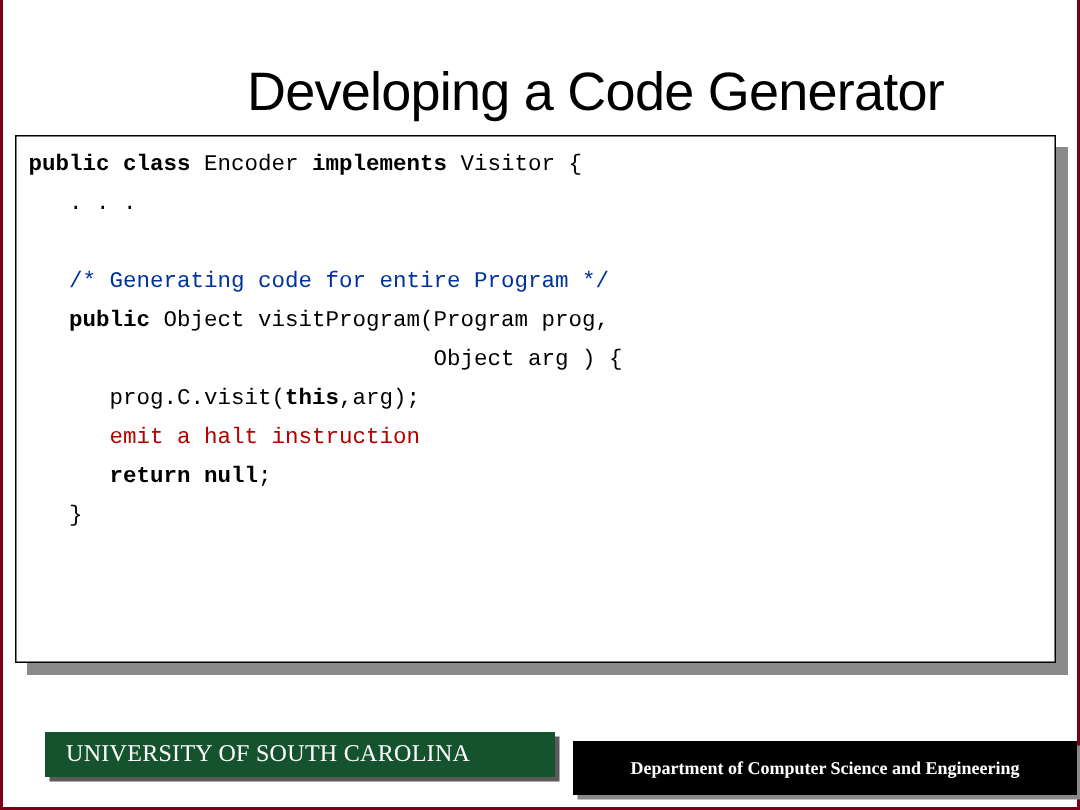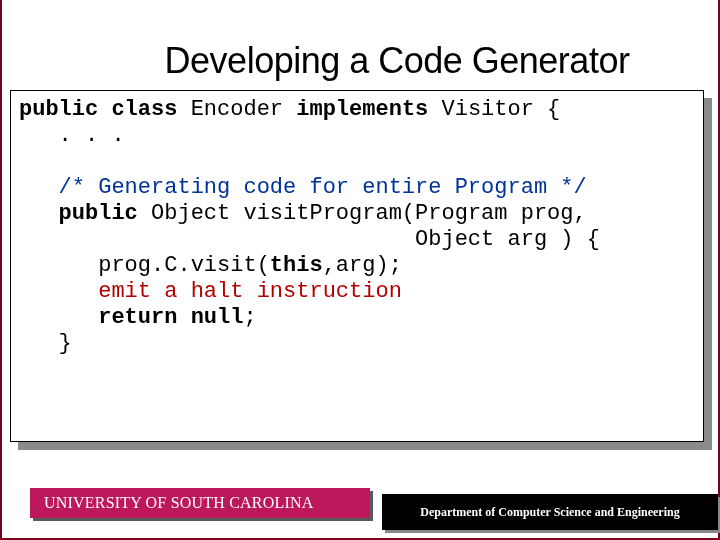--- a/index.html
+++ b/index.html
@@ -72,21 +72,21 @@
   .code-box {
     position: absolute;
     left: 0;
     top: 0;
     width: 694px;
     height: 352px;
     background: #ffffff;
     border: 1.5px solid #000;
     padding: 6px 8px;
     font-family: "Courier New", Courier, monospace;
-    font-size: 22px;
+    font-size: 15px;
     line-height: 26px;
     color: #000;
     white-space: pre;
     overflow: hidden;
   }
   .code-box b { font-weight: bold; }
   .code-box .blue { color: #003399; }
   .code-box .red { color: #b30000; }
   .footer {
     position: absolute;
@@ -94,21 +94,21 @@
     bottom: 0;
     width: 720px;
     height: 54px;
   }
   .footer-left {
     position: absolute;
     left: 28px;
     bottom: 20px;
     width: 340px;
     height: 30px;
-    background: #be185d;
+    background: #14532d;
     color: #fff;
     font-family: "Times New Roman", serif;
     font-size: 16px;
     display: flex;
     align-items: center;
     padding-left: 14px;
     letter-spacing: 0.2px;
   }
   .footer-left-shadow {
     position: absolute;

